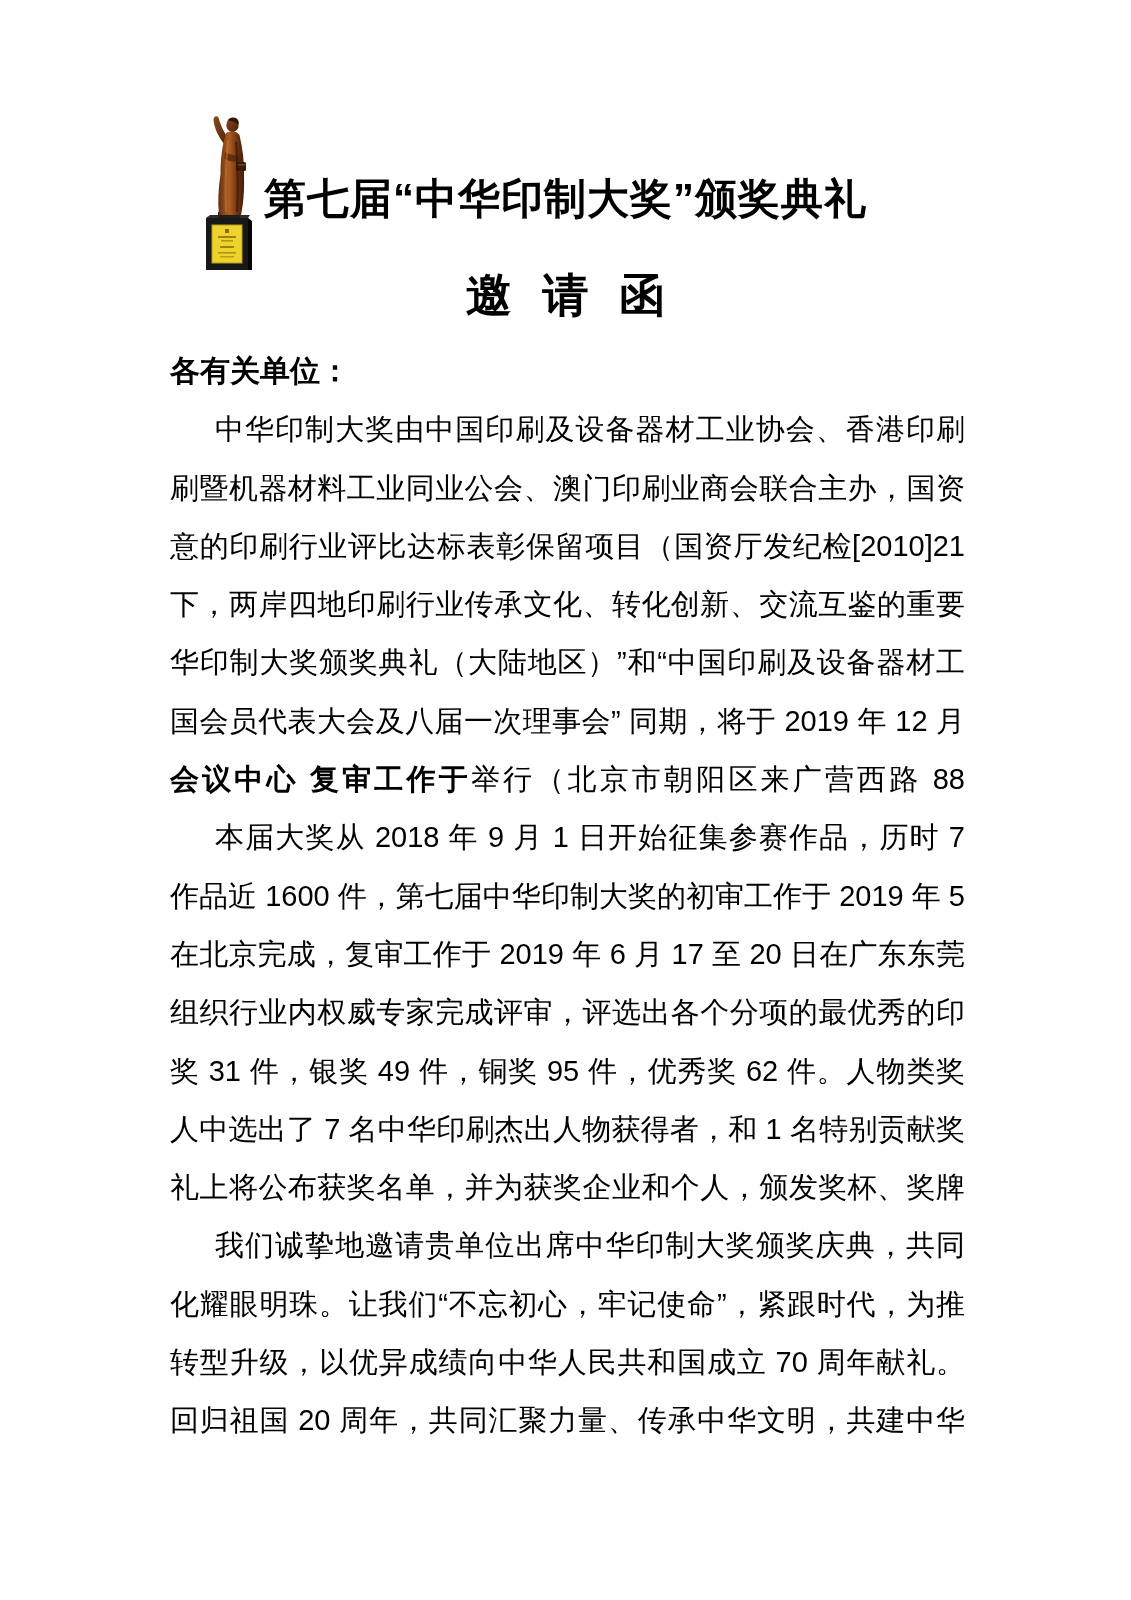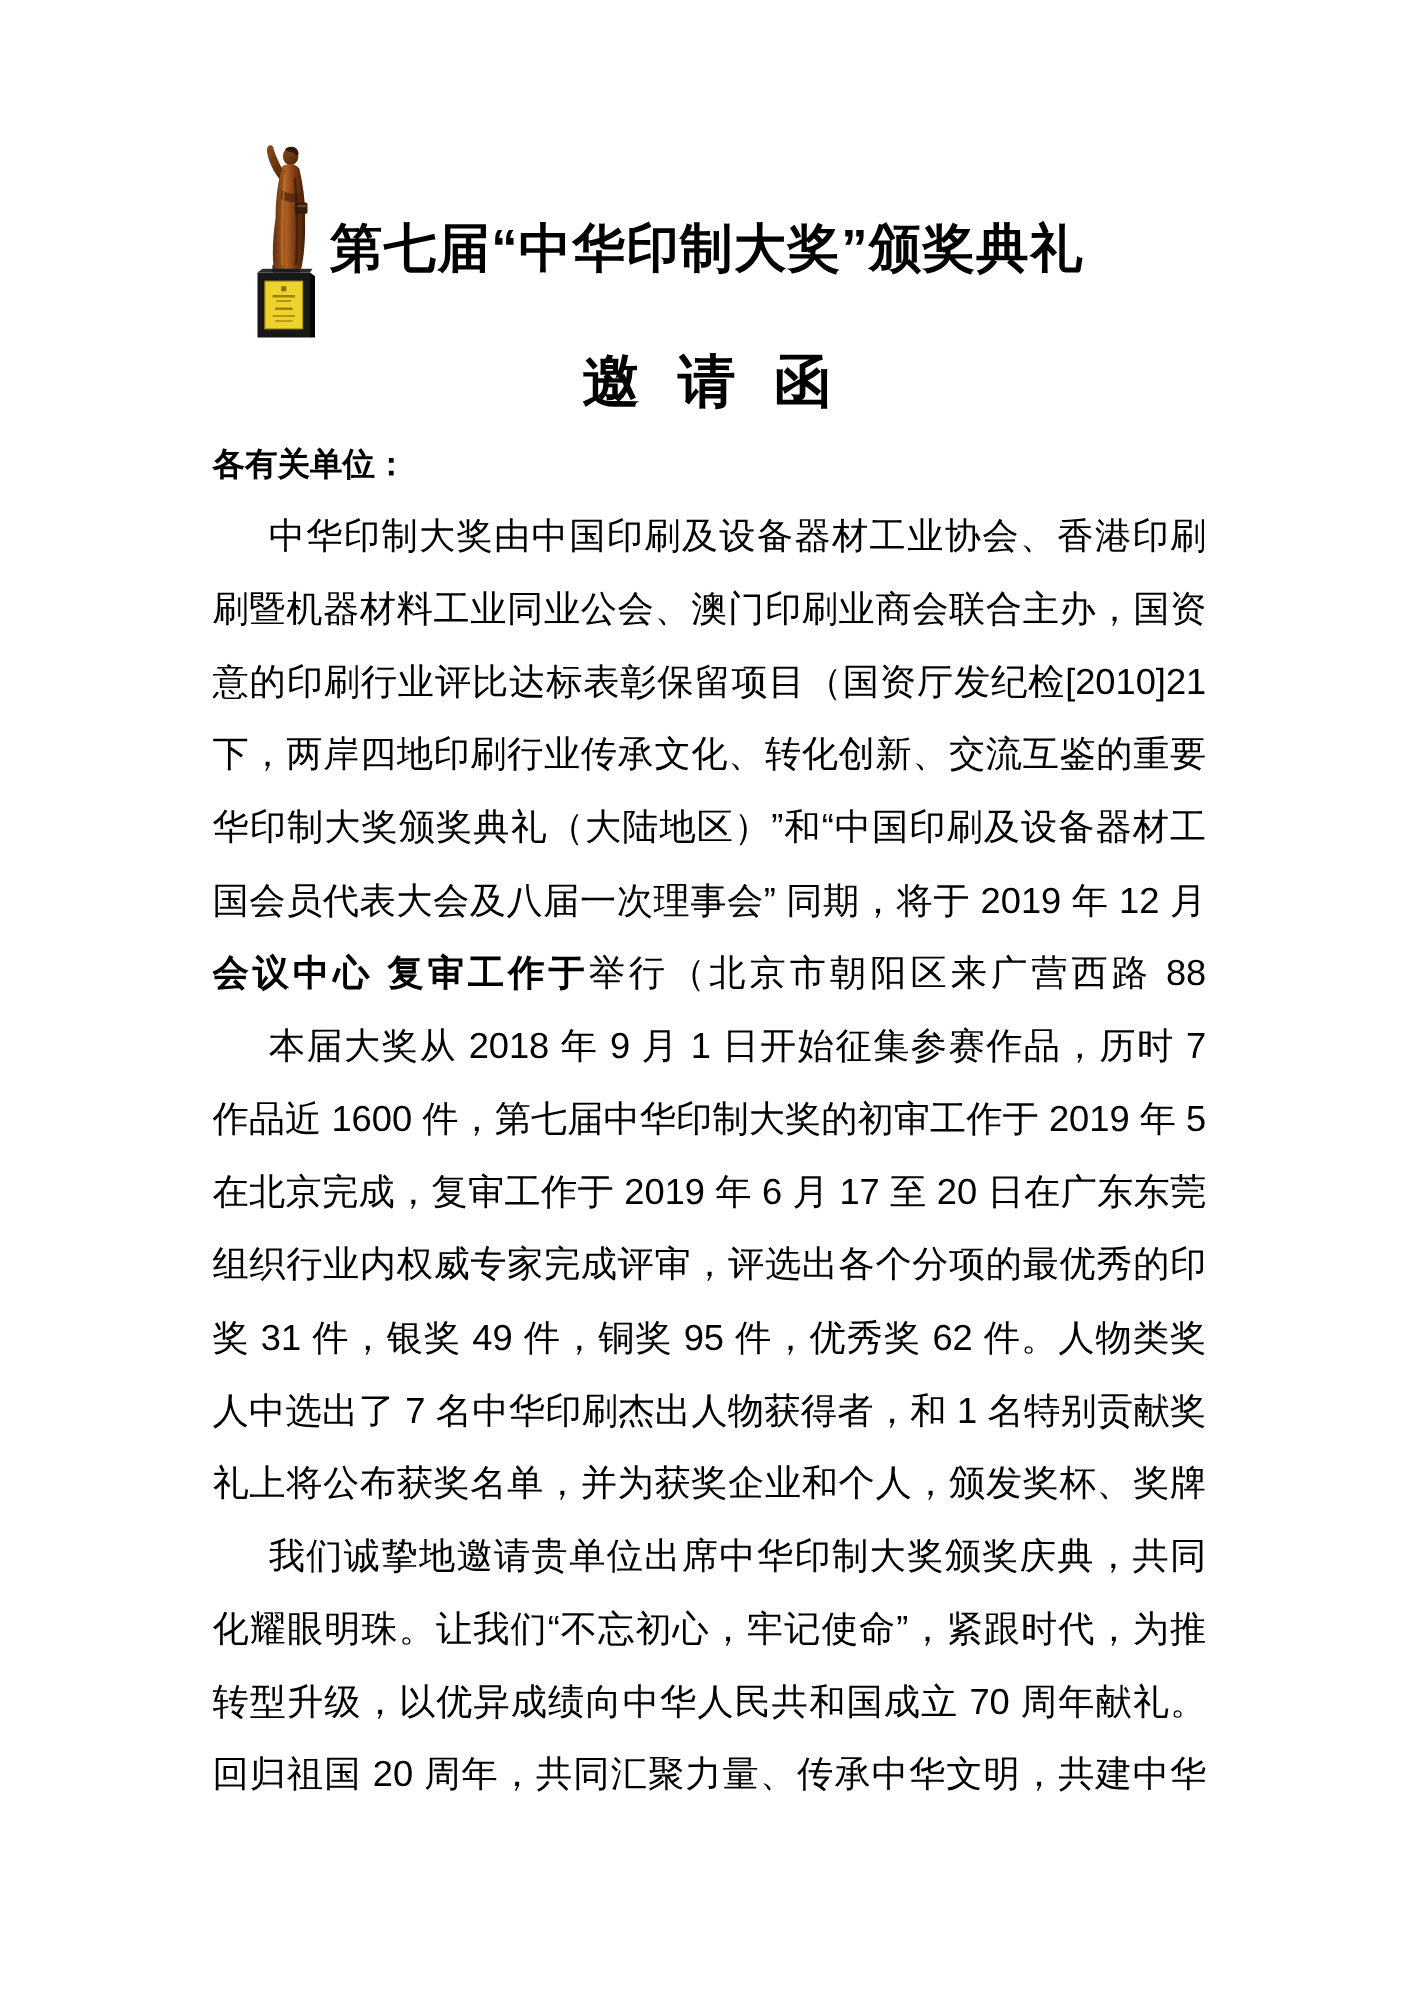--- a/index.html
+++ b/index.html
@@ -13,29 +13,29 @@
   .page { position:relative; width:1131px; height:1340px; background:#fff; }
 
   
   .trophy { position:absolute; left:192px; top:112px; width:70px; height:160px; }
   .title {
     position:absolute; left:0; top:174px; width:1131px; margin:0;
     text-align:center; font-size:42px; font-weight:700; line-height:50px;
     letter-spacing:1px;
   }
   .subtitle {
-    position:absolute; left:0; top:276px; width:1131px; margin:0;
+    position:absolute; left:0; top:266px; width:1131px; margin:0;
     text-align:center; font-size:46px; font-weight:700; line-height:58px;
     word-spacing:18px;
   }
 
   
   .content { position:absolute; left:170px; top:342px; width:795px; }
   .salutation {
-    font-size:26px; font-weight:700;
+    font-size:30px; font-weight:700;
     height:58.3px; line-height:58.3px;
   }
   .line {
     font-size:29px; height:58.3px; line-height:58.3px;
     text-align:justify; text-align-last:justify;
     overflow:hidden; white-space:normal;
   }
   .line.para-end  { text-align-last:left; }
   .line.para-start{ text-indent:45px; }
   .seg.bold { font-weight:700; }

